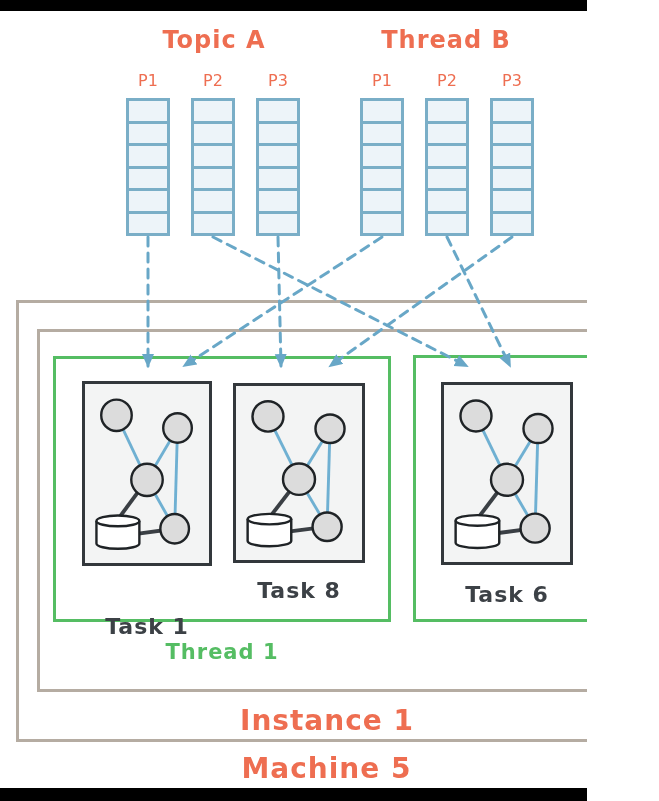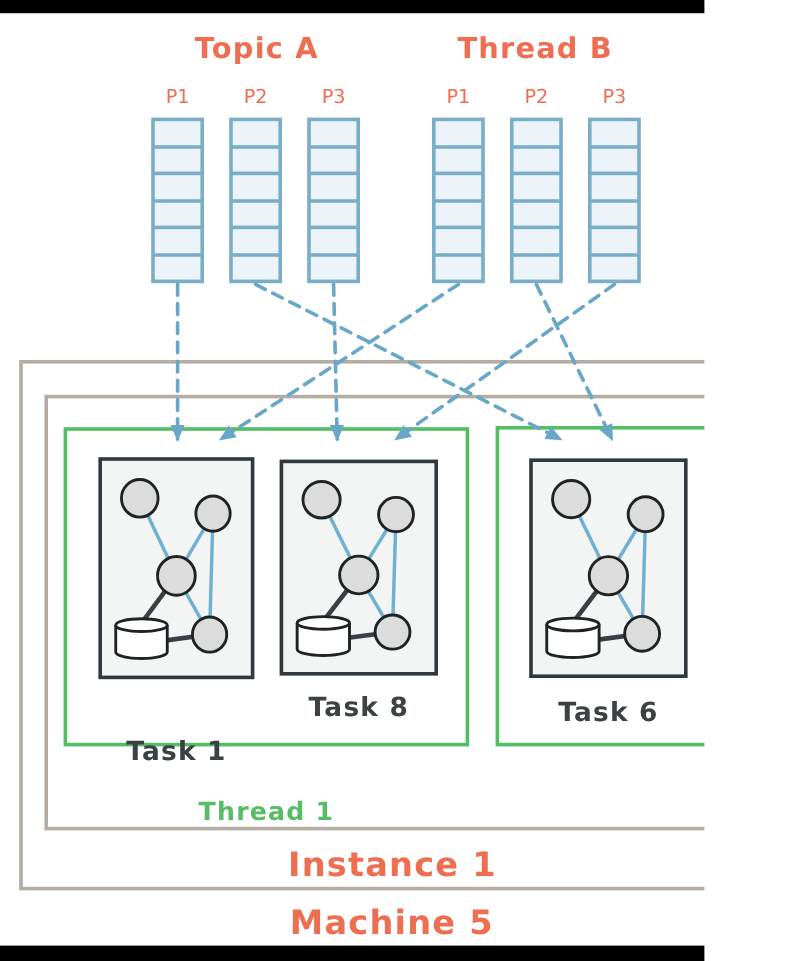--- a/index.html
+++ b/index.html
@@ -43,21 +43,21 @@
   .task-label{
     position:absolute;text-align:center;color:#3c4146;font-size:22px;font-weight:600;
     letter-spacing:1px;
   }
   .task1-label{left:82px;width:130px;top:578px;margin-top:36px;}
   .task2-label{left:233px;width:132px;top:578px;}
   .task3-label{left:441px;width:132px;top:582px;}
 
   .thread-label{
     position:absolute;text-align:center;color:#55bd63;font-size:21px;font-weight:600;
-    letter-spacing:1px;top:664px;
+    letter-spacing:1px;top:640px;
   }
   .thread1-label{left:53px;width:338px;}
   .thread2-label{left:413px;width:184px;}
 
   .orange-caption{
     position:absolute;text-align:center;color:#ee6e51;font-size:28px;font-weight:600;
     letter-spacing:1px;
   }
   .instance-label{left:37px;width:580px;top:704px;}
   .machine-label{left:16px;width:621px;top:752px;}

